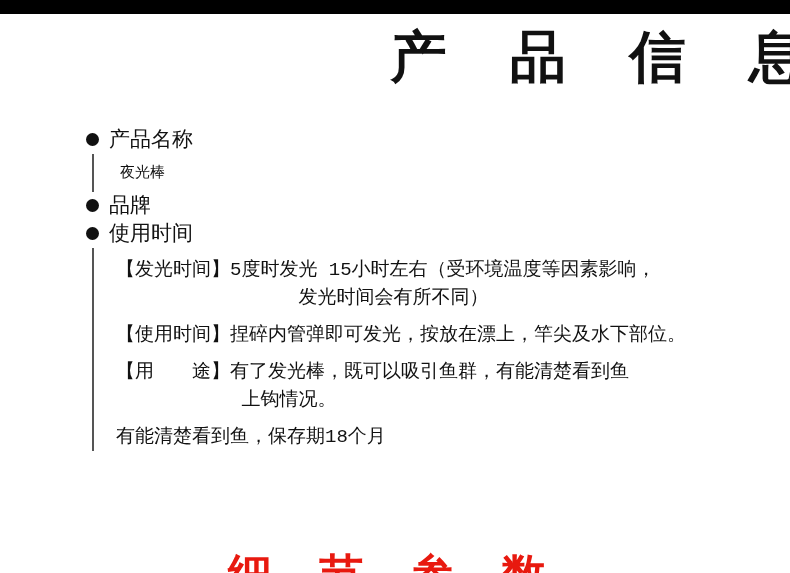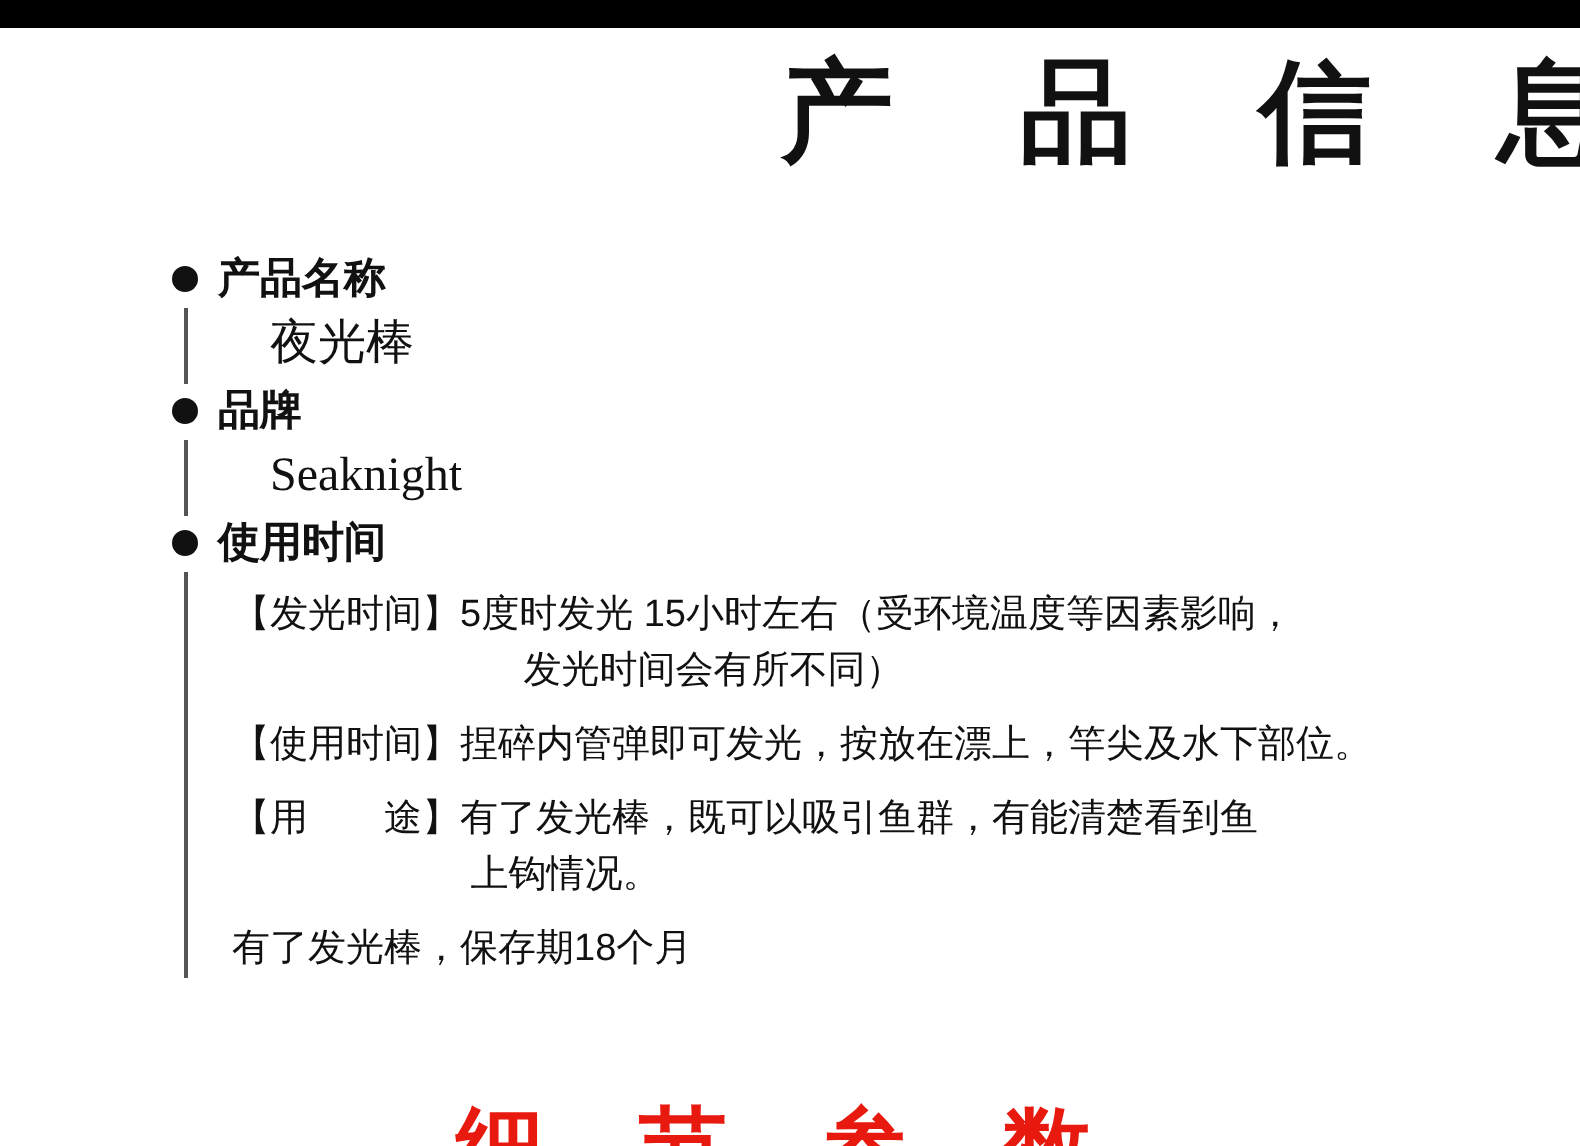--- a/index.html
+++ b/index.html
@@ -62,45 +62,45 @@
     width: 13px;
     height: 13px;
     border-radius: 50%;
     background: #111111;
     flex: 0 0 auto;
     margin-right: 10px;
   }
   .section-title {
     font-family: "DejaVu Sans", sans-serif;
     font-size: 21px;
-    font-weight: bold;
+    font-weight: normal;
     color: #111111;
     line-height: 26px;
     white-space: nowrap;
   }
   .section-body {
     margin-left: 92px;
     border-left: 2px solid #555555;
     padding-left: 0;
   }
   .simple-value {
-    font-family: Liberation Serif, serif;
-    font-size: 24px;
+    font-family: Liberation Sans, sans-serif;
+    font-size: 15px;
     color: #111111;
-    padding: 6px 0 8px 41px;
+    padding: 6px 0 8px 26px;
     line-height: 24px;
   }
   .features {
     padding: 8px 0 0 22px;
   }
   .feature-row {
     display: flex;
     align-items: flex-start;
     margin-bottom: 9px;
-    font-family: Liberation Sans, sans-serif;
+    font-family: Liberation Mono, monospace;
     font-size: 19px;
     color: #111111;
     line-height: 28px;
   }
   .feature-label {
     flex: 0 0 auto;
     white-space: pre;
   }
   .feature-text {
     flex: 1 1 auto;
@@ -142,23 +142,20 @@
       <div class="section-body">
         <div class="simple-value">夜光棒</div>
       </div>
     </div>
 
     <div class="section">
       <div class="section-head">
         <span class="bullet"></span>
         <span class="section-title">品牌</span>
       </div>
-      <div class="section-body">
-        <div class="simple-value">Seaknight</div>
-      </div>
     </div>
 
     <div class="section">
       <div class="section-head">
         <span class="bullet"></span>
         <span class="section-title">使用时间</span>
       </div>
       <div class="section-body">
         <div class="features">
 
@@ -173,21 +170,21 @@
             <span class="feature-text">捏碎内管弹即可发光，按放在漂上，竿尖及水下部位。</span>
           </div>
 
           <div class="feature-row">
             <span class="feature-label">【用　　途】</span>
             <span class="feature-text">有了发光棒，既可以吸引鱼群，有能清楚看到鱼
  上钩情况。</span>
           </div>
 
           <div class="feature-row">
-            <span class="feature-text">有了发光棒，保存期18个月</span>
+            <span class="feature-text">有能清楚看到鱼，保存期18个月</span>
           </div>
 
         </div>
       </div>
     </div>
 
   </div>
 
   <div class="footer-red">细 节 参 数</div>
 

